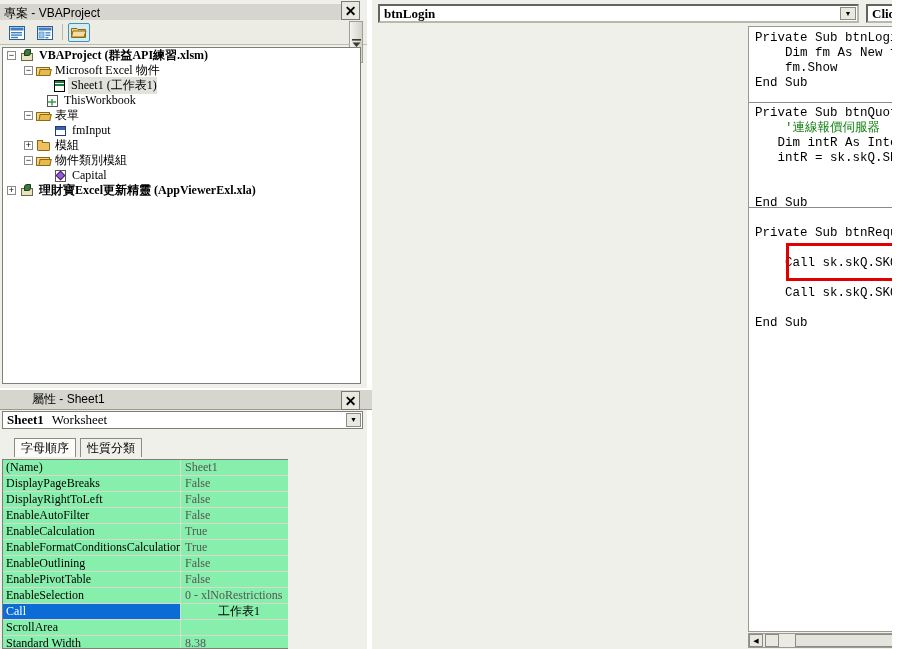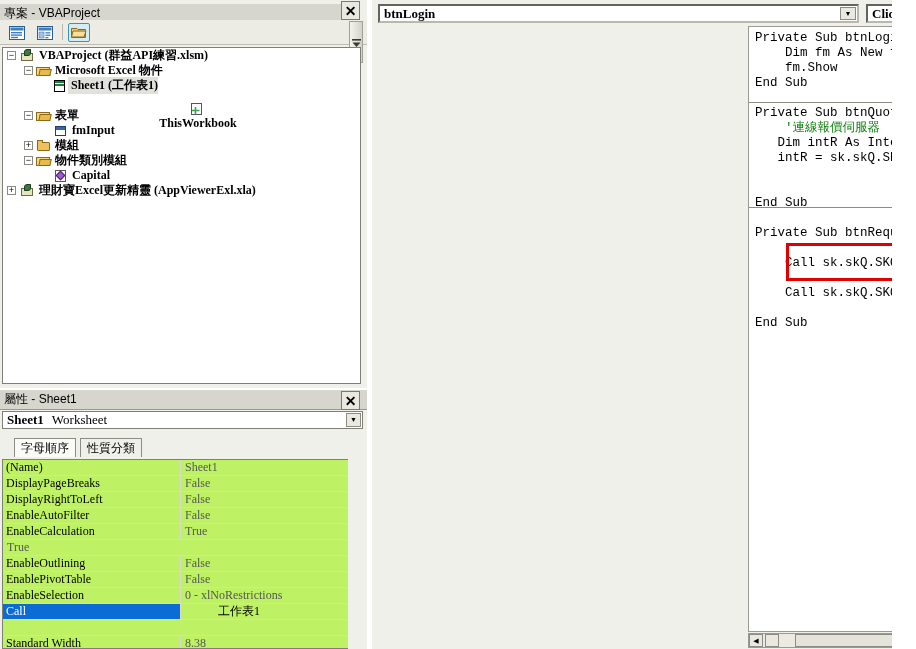--- a/index.html
+++ b/index.html
@@ -101,21 +101,21 @@
     border: 1px solid #8b8b83;
     background: #fff;
     display: inline-flex; align-items: center; justify-content: center;
     font-size: 9px; line-height: 7px;
     font-family: "Liberation Sans", sans-serif;
     color: #000; margin-right: 3px;
     flex: 0 0 auto; cursor: pointer;
     box-sizing: border-box;
   }
   .tnode .expander.blank { border: none; background: transparent; }
-  .tnode .lbl { padding-left: 3px; font-weight: bold; }
+  .tnode .lbl { padding-left: 3px; }
   .tnode .lbl.bold { font-weight: bold; }
   .tnode .lbl.sel { background: #e2e2dc; }
   .ico { width: 16px; height: 14px; flex: 0 0 auto; position: relative; }
 
   
   .ico-folder::before {
     content:''; position:absolute; left:1px; top:3px; width:13px; height:9px;
     background:#f0c060; border:1px solid #8a6a16; box-sizing:border-box;
     border-radius:0 1px 1px 1px;
   }
@@ -180,21 +180,21 @@
     content:''; position:absolute; left:5px; top:0px; width:7px; height:7px;
     background:#3d7a3d; border:1px solid #1c3c1c; border-radius:50% 10% 50% 10%;
     box-sizing:border-box;
   }
 
   
   #propWin {
     position: absolute; left: 0; top: 390px; width: 367px; height: 259px;
     background: #f0f0eb;
   }
-  #propTitleBar { left: 0; top: 0; width: 367px; }
+  #propTitleBar { left: 0; top: 0; width: 367px; padding-left: 28px; }
   #propCloseBtn { left: 341px; top: 1px; }
 
   #propCombo {
     position: absolute; left: 2px; top: 21px; width: 361px; height: 18px;
     background: #fff; border: 1px solid #7f7f76;
     box-sizing: border-box;
     display: flex; align-items: center;
     font-family: "Liberation Serif", serif;
     font-size: 13px;
   }
@@ -218,23 +218,23 @@
     background: #f0f0eb;
     display: flex; align-items: center;
     padding: 0 6px;
     font-size: 12px; box-sizing: border-box;
     cursor: pointer;
     font-family: "Liberation Sans", sans-serif;
   }
   .ptab.sel { background: #fbfbf8; }
 
   #propGrid {
-    position: absolute; left: 2px; top: 459px; width: 346px; height: 190px;
+    position: absolute; left: 2px; top: 459px; width: 286px; height: 190px;
     border: 1px solid #7f7f76; border-right: none;
-    background: #bef264;
+    background: #86efac;
     box-sizing: border-box;
     overflow: hidden;
     font-family: "Liberation Serif", serif;
   }
   .prow { display: flex; height: 15px; border-bottom: 1px solid #d9d9d2; }
   .pkey {
     width: 178px; flex: 0 0 178px;
     padding-left: 3px; font-size: 12px; color: #000;
     border-right: 1px solid #d9d9d2;
     overflow: hidden; white-space: nowrap;
@@ -396,21 +396,21 @@
         <div class="tnode" style="padding-left: 21px;">
           <span class="expander">−</span>
           <span class="ico ico-folder-open"></span>
           <span class="lbl">Microsoft Excel 物件</span>
         </div>
         <div class="tnode" style="padding-left: 37px;">
           <span class="expander blank"></span>
           <span class="ico ico-sheet"></span>
           <span class="lbl sel">Sheet1 (工作表1)</span>
         </div>
-        <div class="tnode" style="padding-left: 30px; flex-direction: column;">
+        <div class="tnode" style="padding-left: 30px;">
           <span class="expander blank"></span>
           <span class="ico ico-book"></span>
           <span class="lbl">ThisWorkbook</span>
         </div>
         <div class="tnode" style="padding-left: 21px;">
           <span class="expander">−</span>
           <span class="ico ico-folder-open"></span>
           <span class="lbl">表單</span>
         </div>
         <div class="tnode" style="padding-left: 38px;">
@@ -477,39 +477,41 @@
       </div>
       <div class="prow">
         <div class="pkey">EnableAutoFilter</div>
         <div class="pval">False</div>
       </div>
       <div class="prow">
         <div class="pkey">EnableCalculation</div>
         <div class="pval">True</div>
       </div>
       <div class="prow">
+        <div class="pkey">EnableFormatConditionsCalculation</div>
         <div class="pval">True</div>
       </div>
       <div class="prow">
         <div class="pkey">EnableOutlining</div>
         <div class="pval">False</div>
       </div>
       <div class="prow">
         <div class="pkey">EnablePivotTable</div>
         <div class="pval">False</div>
       </div>
       <div class="prow">
         <div class="pkey">EnableSelection</div>
         <div class="pval">0 - xlNoRestrictions</div>
       </div>
       <div class="prow sel">
         <div class="pkey">Call</div>
         <div class="pval">工作表1</div>
       </div>
       <div class="prow">
+        <div class="pkey">ScrollArea</div>
         <div class="pval"></div>
       </div>
       <div class="prow">
         <div class="pkey">Standard Width</div>
         <div class="pval">8.38</div>
       </div>
     </div>
   <div id="propScrollCol"></div>
 
   <div id="bottomGap"></div>

